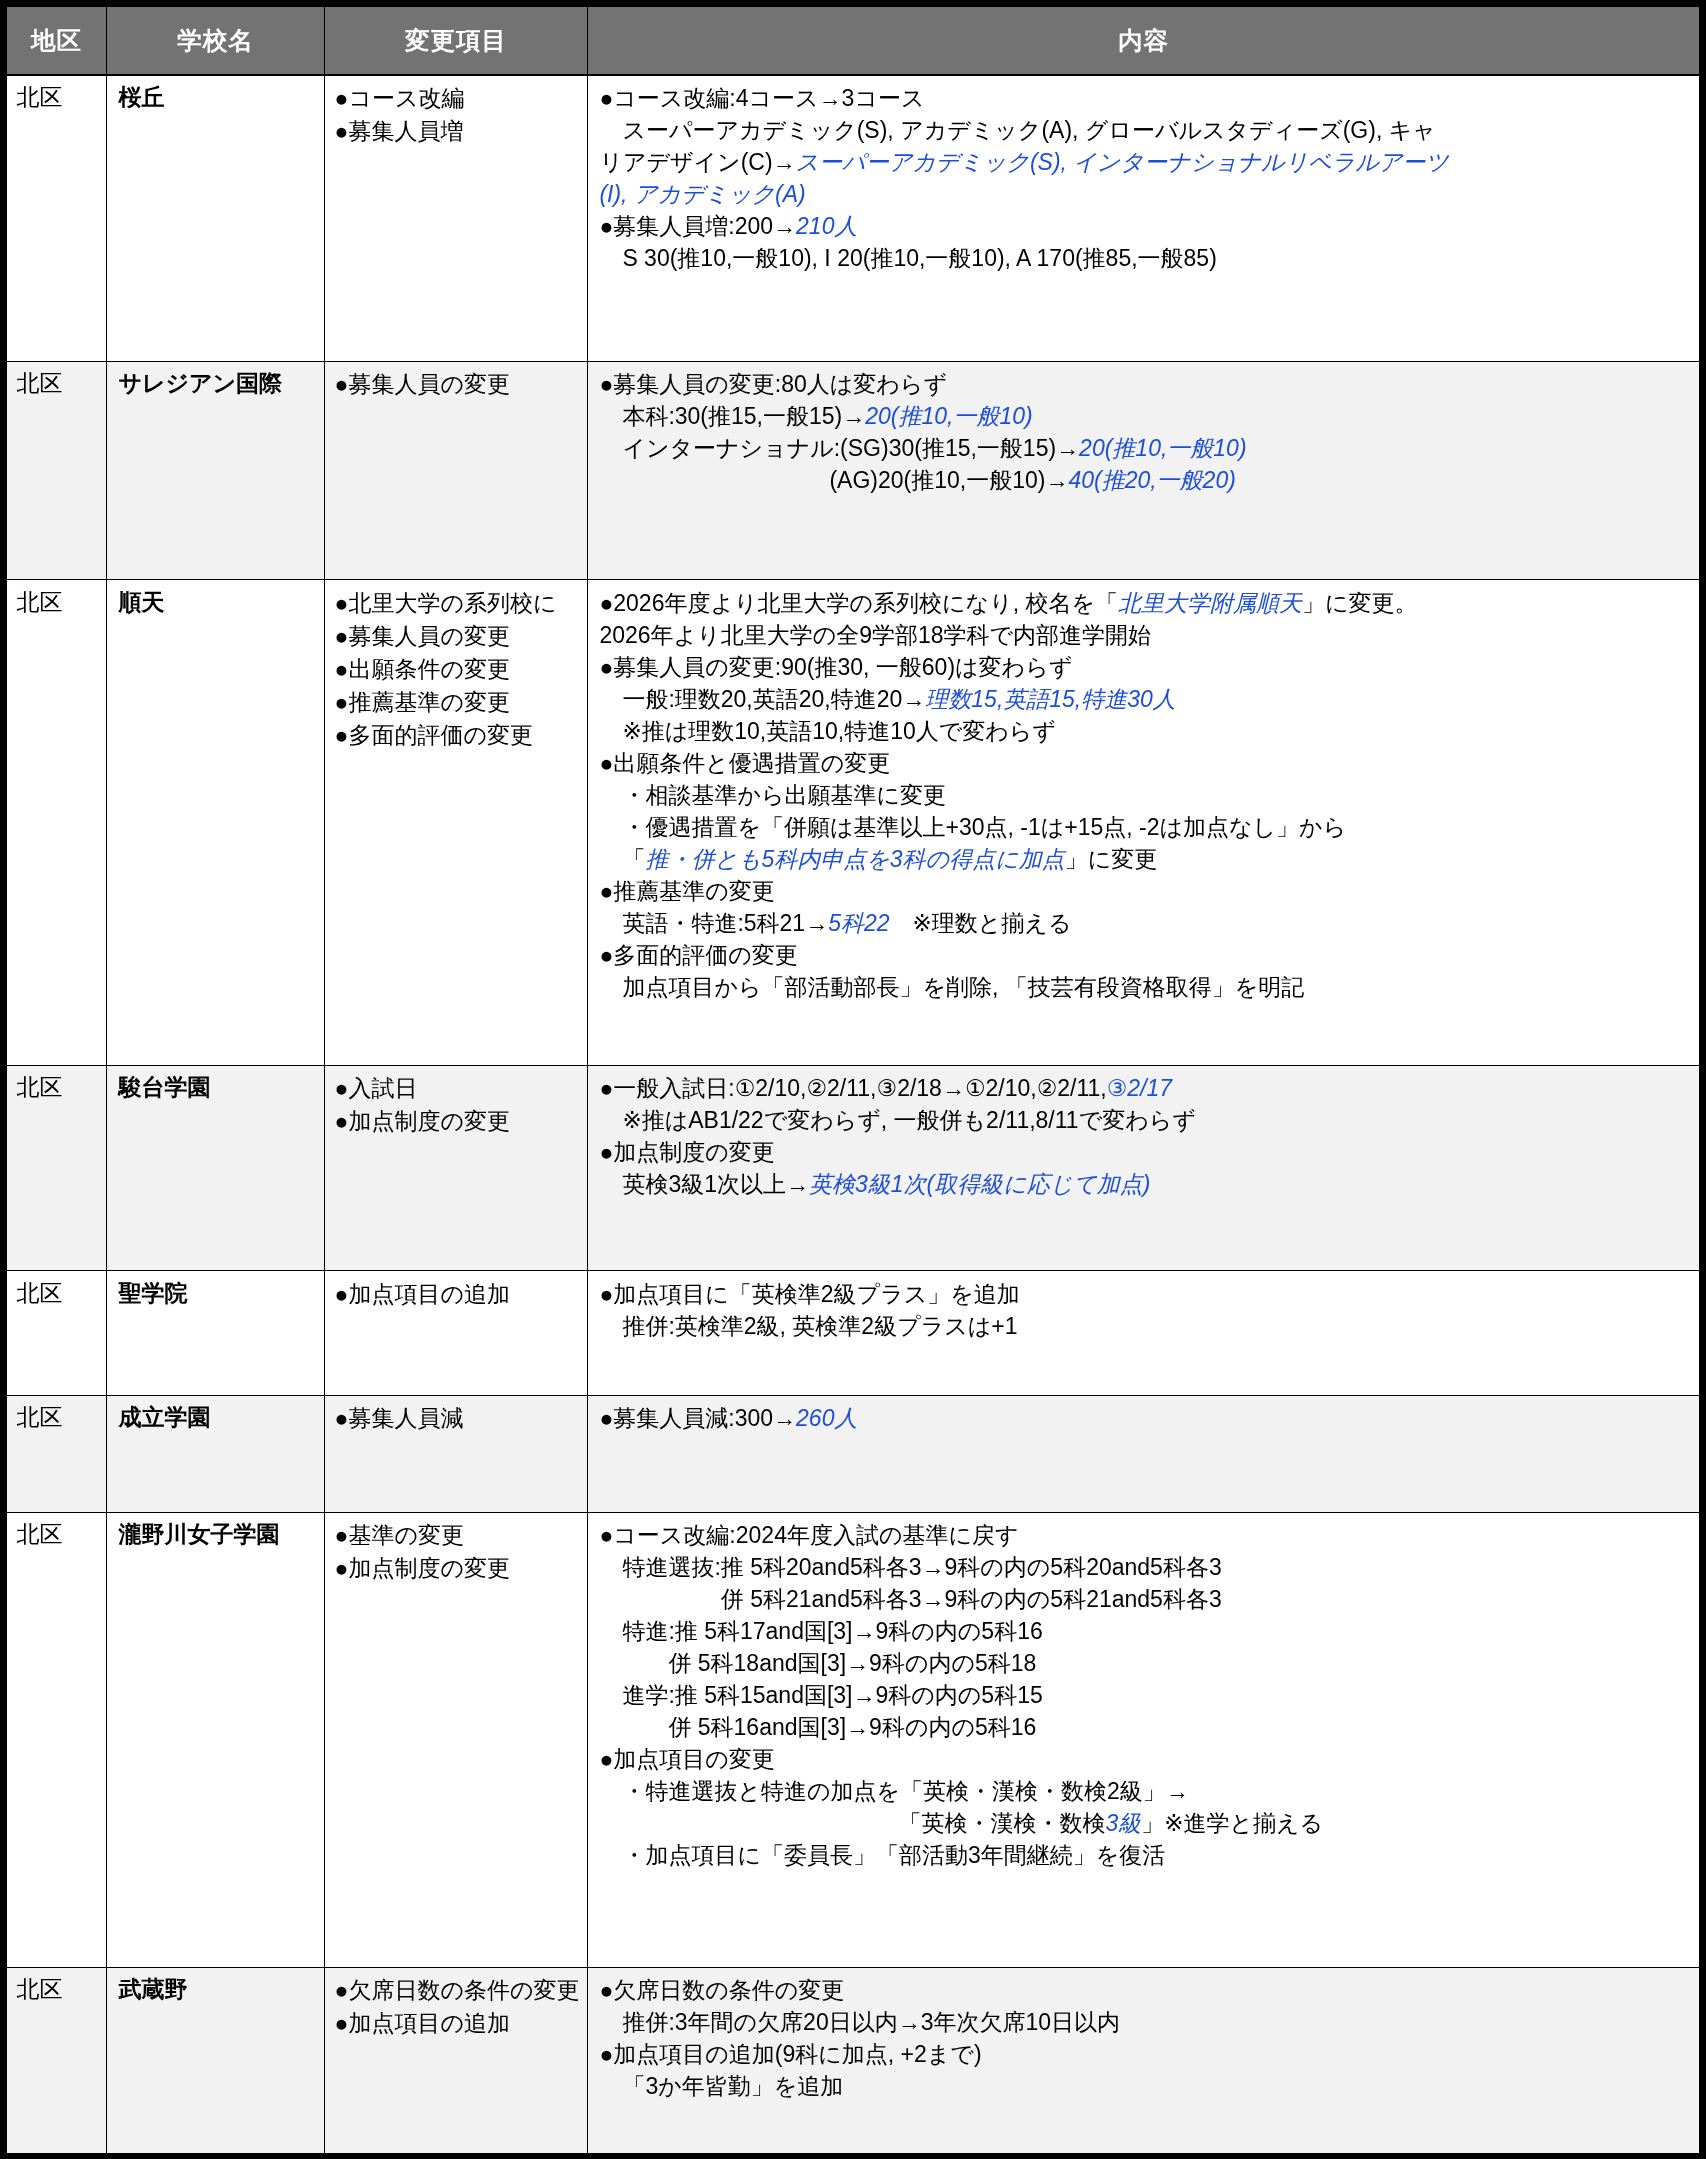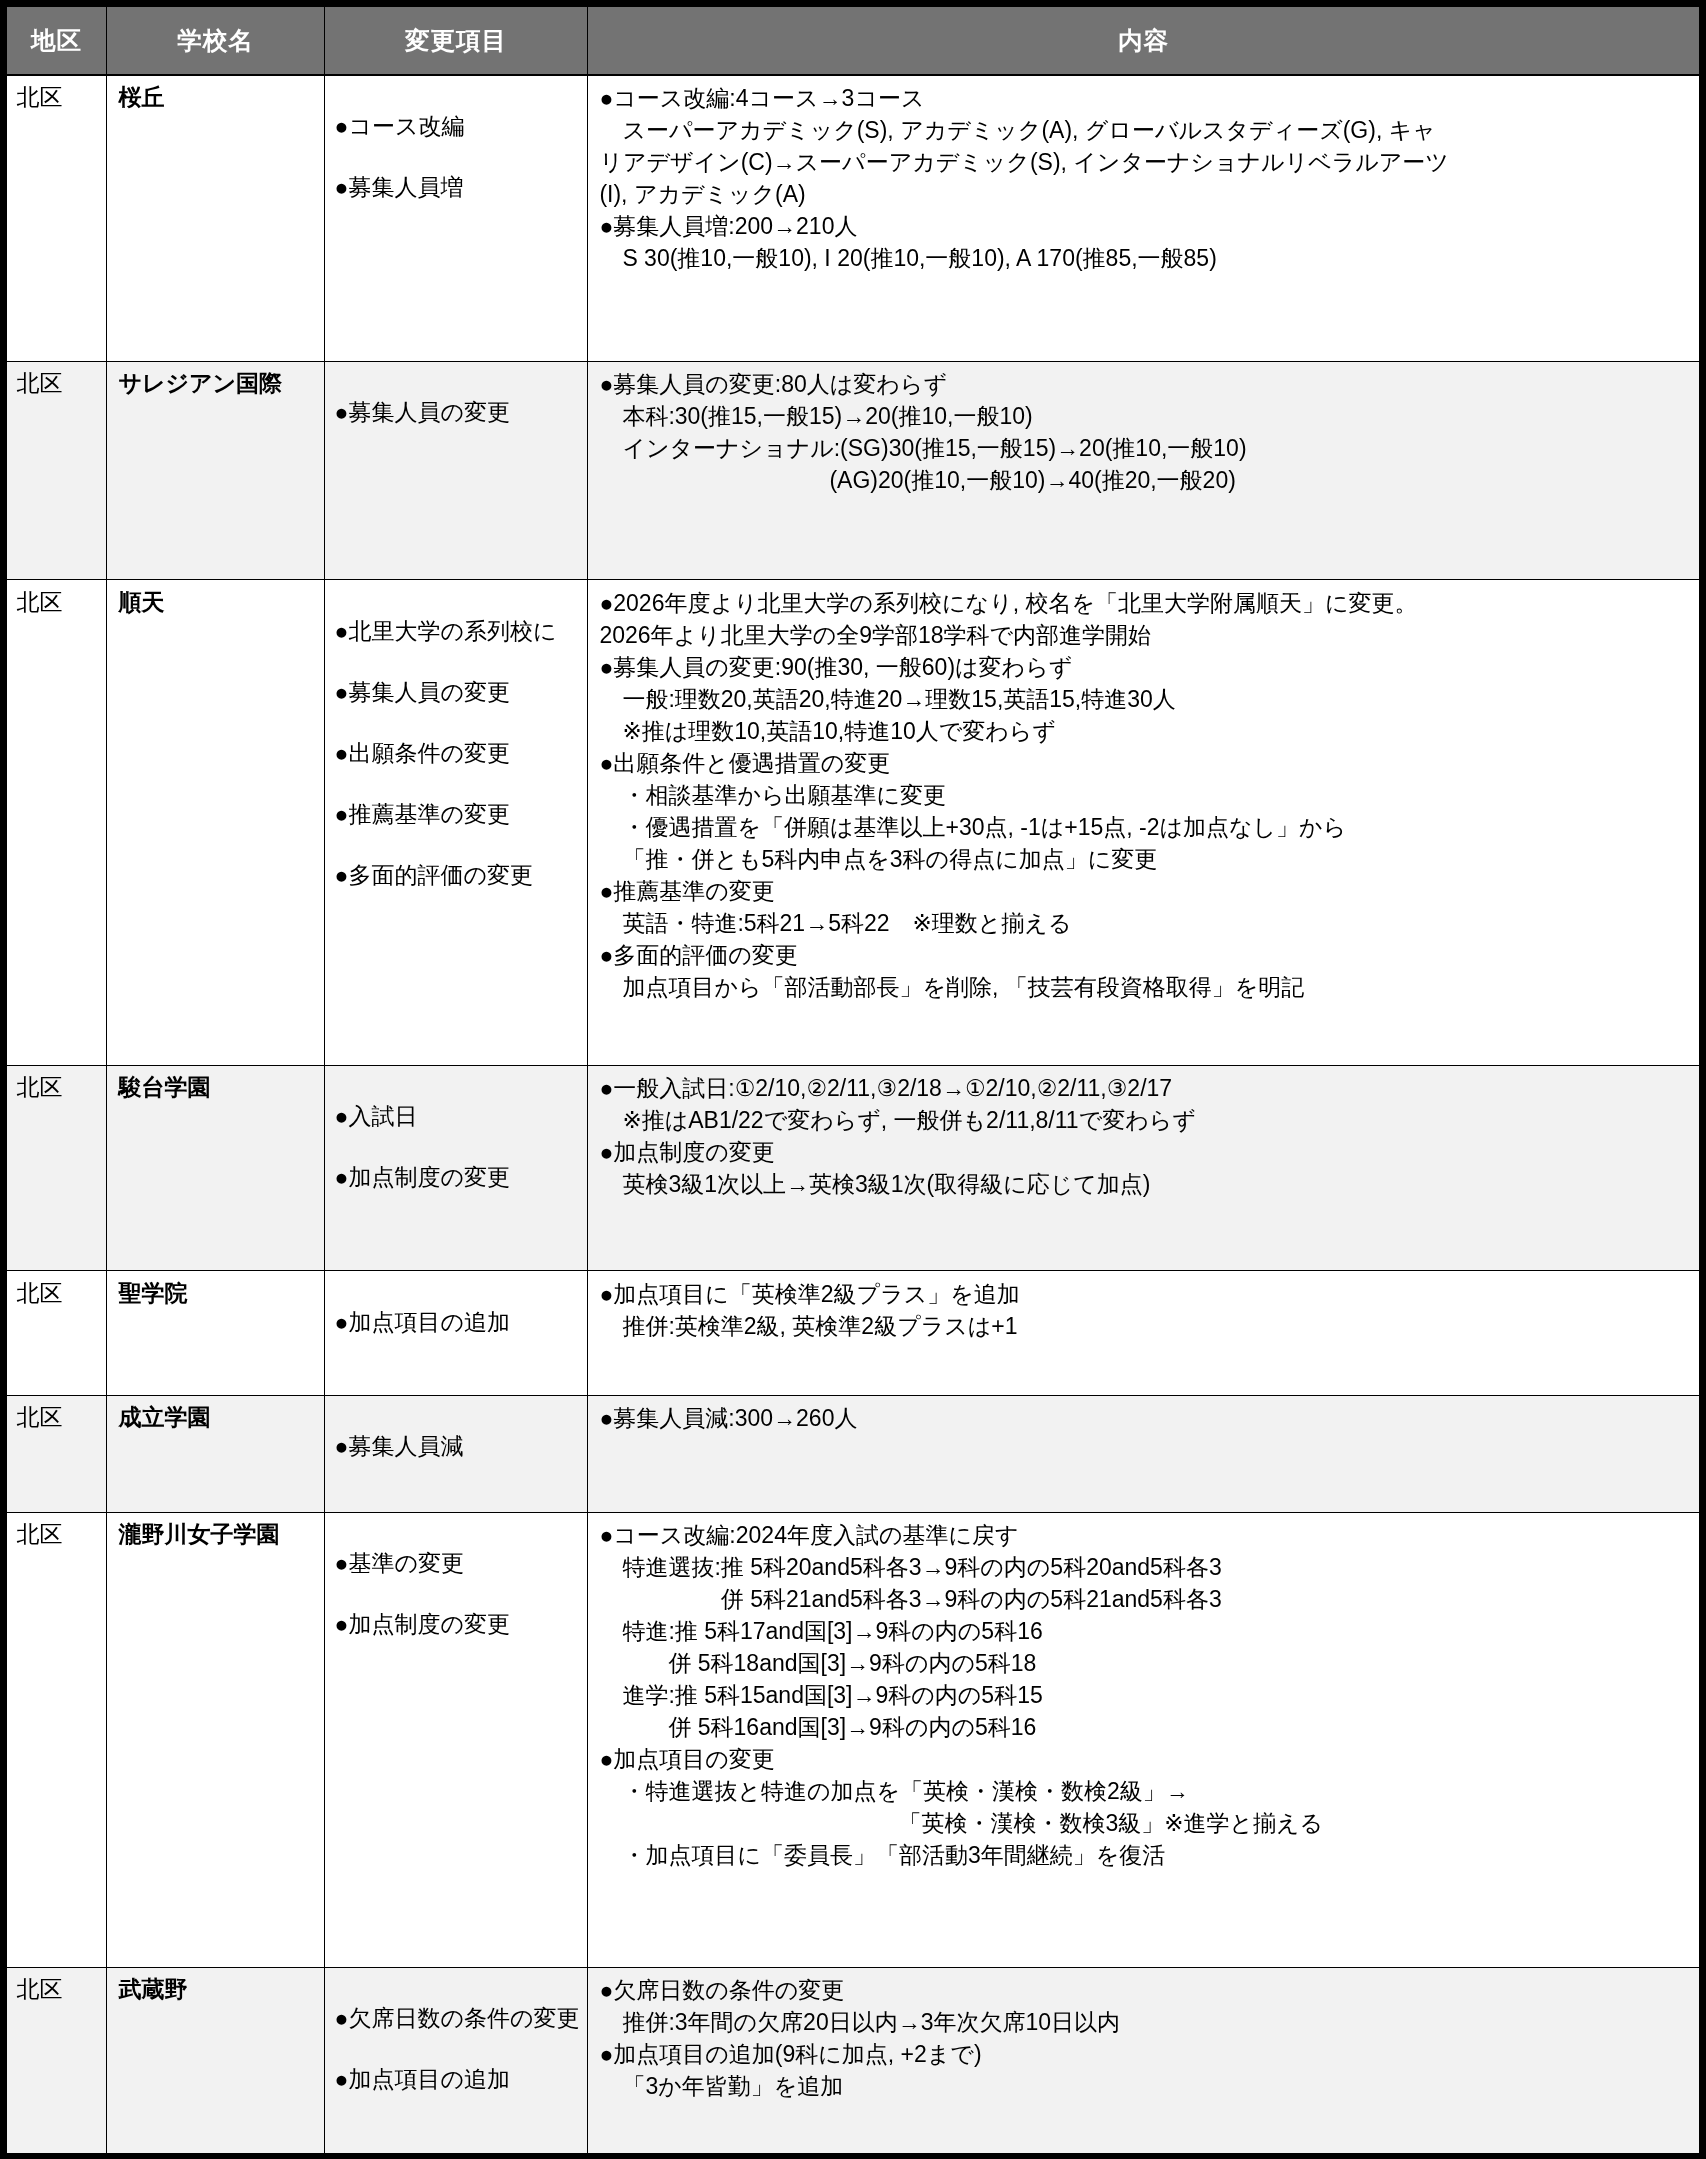--- a/index.html
+++ b/index.html
@@ -25,24 +25,24 @@
   tbody tr:nth-child(3){height:485px;}
   tbody tr:nth-child(4){height:205px;}
   tbody tr:nth-child(5){height:124px;}
   tbody tr:nth-child(6){height:117px;}
   tbody tr:nth-child(7){height:454px;}
   tbody tr:nth-child(8){height:186px;}
   td{font-size:23px;color:#000;}
   td.c-district{padding:6.6px 5.7px 5.7px 9.5px;margin-top:24px;}
   td.c-school{padding:6.6px 5.7px 5.7px 11.4px;font-weight:bold;}
   td.c-items{padding:6.6px 5.7px 5.7px 9.5px;}
-  td.c-items div{line-height:33px;white-space:pre;margin-top:28px;}
+  td.c-items div{line-height:33px;white-space:pre;}
   td.c-content{padding:6.6px 7.6px 5.7px 11.4px;}
   td.c-content .line{line-height:32px;white-space:pre;}
-  .red{color:#000000;}
+  .red{color:#1d4ed8;font-style:italic;}
 </style>
 </head>
 <body>
 
 <div class="frame">
   <table class="sched">
     <colgroup>
       <col class="c1">
         <col class="c2">
         <col class="c3">

